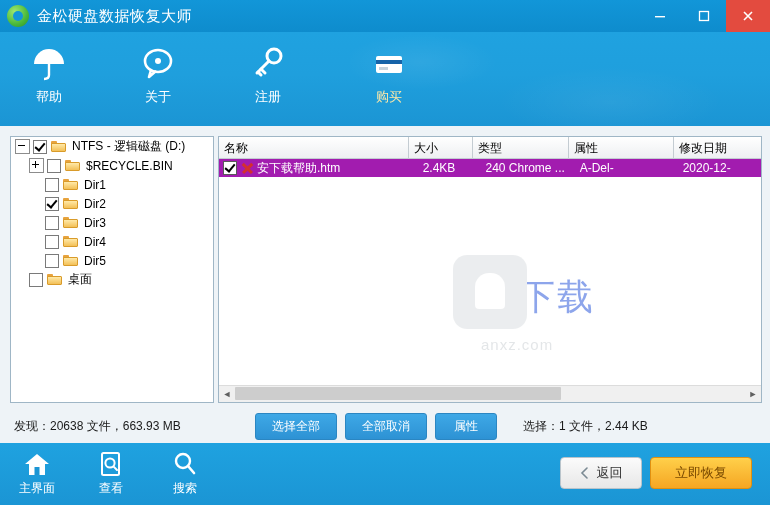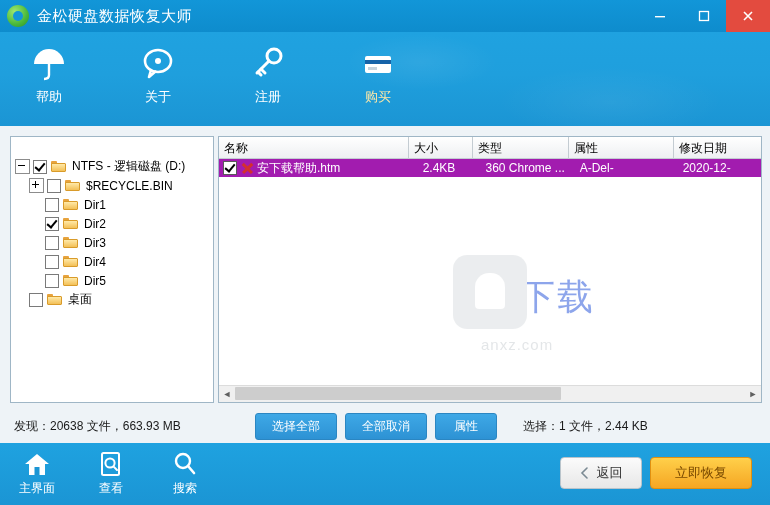--- a/index.html
+++ b/index.html
@@ -112,21 +112,21 @@
     position: absolute;
     left: 10px; top: 10px;
     width: 202px; height: 265px;
     background: #ffffff;
     border: 1px solid #9fb6c6;
     overflow: hidden;
     font-size: 12px;
     color: #000000;
   }
   .tree {
-    padding: 20px 0 0 4px;
+    padding: 0 0 0 4px;
   }
   .tnode {
     display: flex;
     align-items: center;
     height: 19px;
     white-space: nowrap;
     position: relative;
   }
   .twist {
     width: 13px; height: 13px;
@@ -482,21 +482,21 @@
         <svg width="40" height="40" viewBox="0 0 40 40">
           <circle cx="26" cy="12" r="7" fill="none" stroke="#ffffff" stroke-width="3"></circle>
           <path d="M21 17 L9 29" stroke="#ffffff" stroke-width="3" stroke-linecap="round"></path>
           <path d="M13 25 L17 29" stroke="#ffffff" stroke-width="3" stroke-linecap="round"></path>
           <path d="M10 28 L13 31" stroke="#ffffff" stroke-width="3" stroke-linecap="round"></path>
         </svg>
       </div>
       <div class="tool-label">注册</div>
     </div>
 
-    <div class="tool-item" style="left:335px;">
+    <div class="tool-item" style="left:346px;">
       <div class="tool-ico">
         <svg width="40" height="40" viewBox="0 0 40 40">
           <rect x="7" y="12" width="26" height="17" rx="2" fill="#ffffff"></rect>
           <rect x="7" y="16" width="26" height="4" fill="#1663a8"></rect>
           <rect x="10" y="23" width="9" height="3" fill="#c6d3dd"></rect>
         </svg>
       </div>
       <div class="tool-label accent">购买</div>
     </div>
   </div>
@@ -568,21 +568,21 @@
         <div class="lh" style="width:96px;">类型</div>
         <div class="lh" style="width:105px;">属性</div>
         <div class="lh" style="width:85px;border-right:none;">修改日期</div>
       </div>
 
       <div class="row">
         <div class="row-cb"></div>
         <div class="x-ico"></div>
         <div class="cell" style="width:165px;padding-left:1px;">安下载帮助.htm</div>
         <div class="cell" style="width:64px;">2.4KB</div>
-        <div class="cell" style="width:96px;">360 Chrome ...</div>
+        <div class="cell" style="width:96px;">240 Chrome ...</div>
         <div class="cell" style="width:105px;">A-Del-</div>
         <div class="cell" style="width:85px;">2020-12-</div>
       </div>
 
       <div class="watermark">
         <div class="wm-icon"></div>
         <div class="wm-text">安下载</div>
         <div class="wm-sub">anxz.com</div>
       </div>
 

